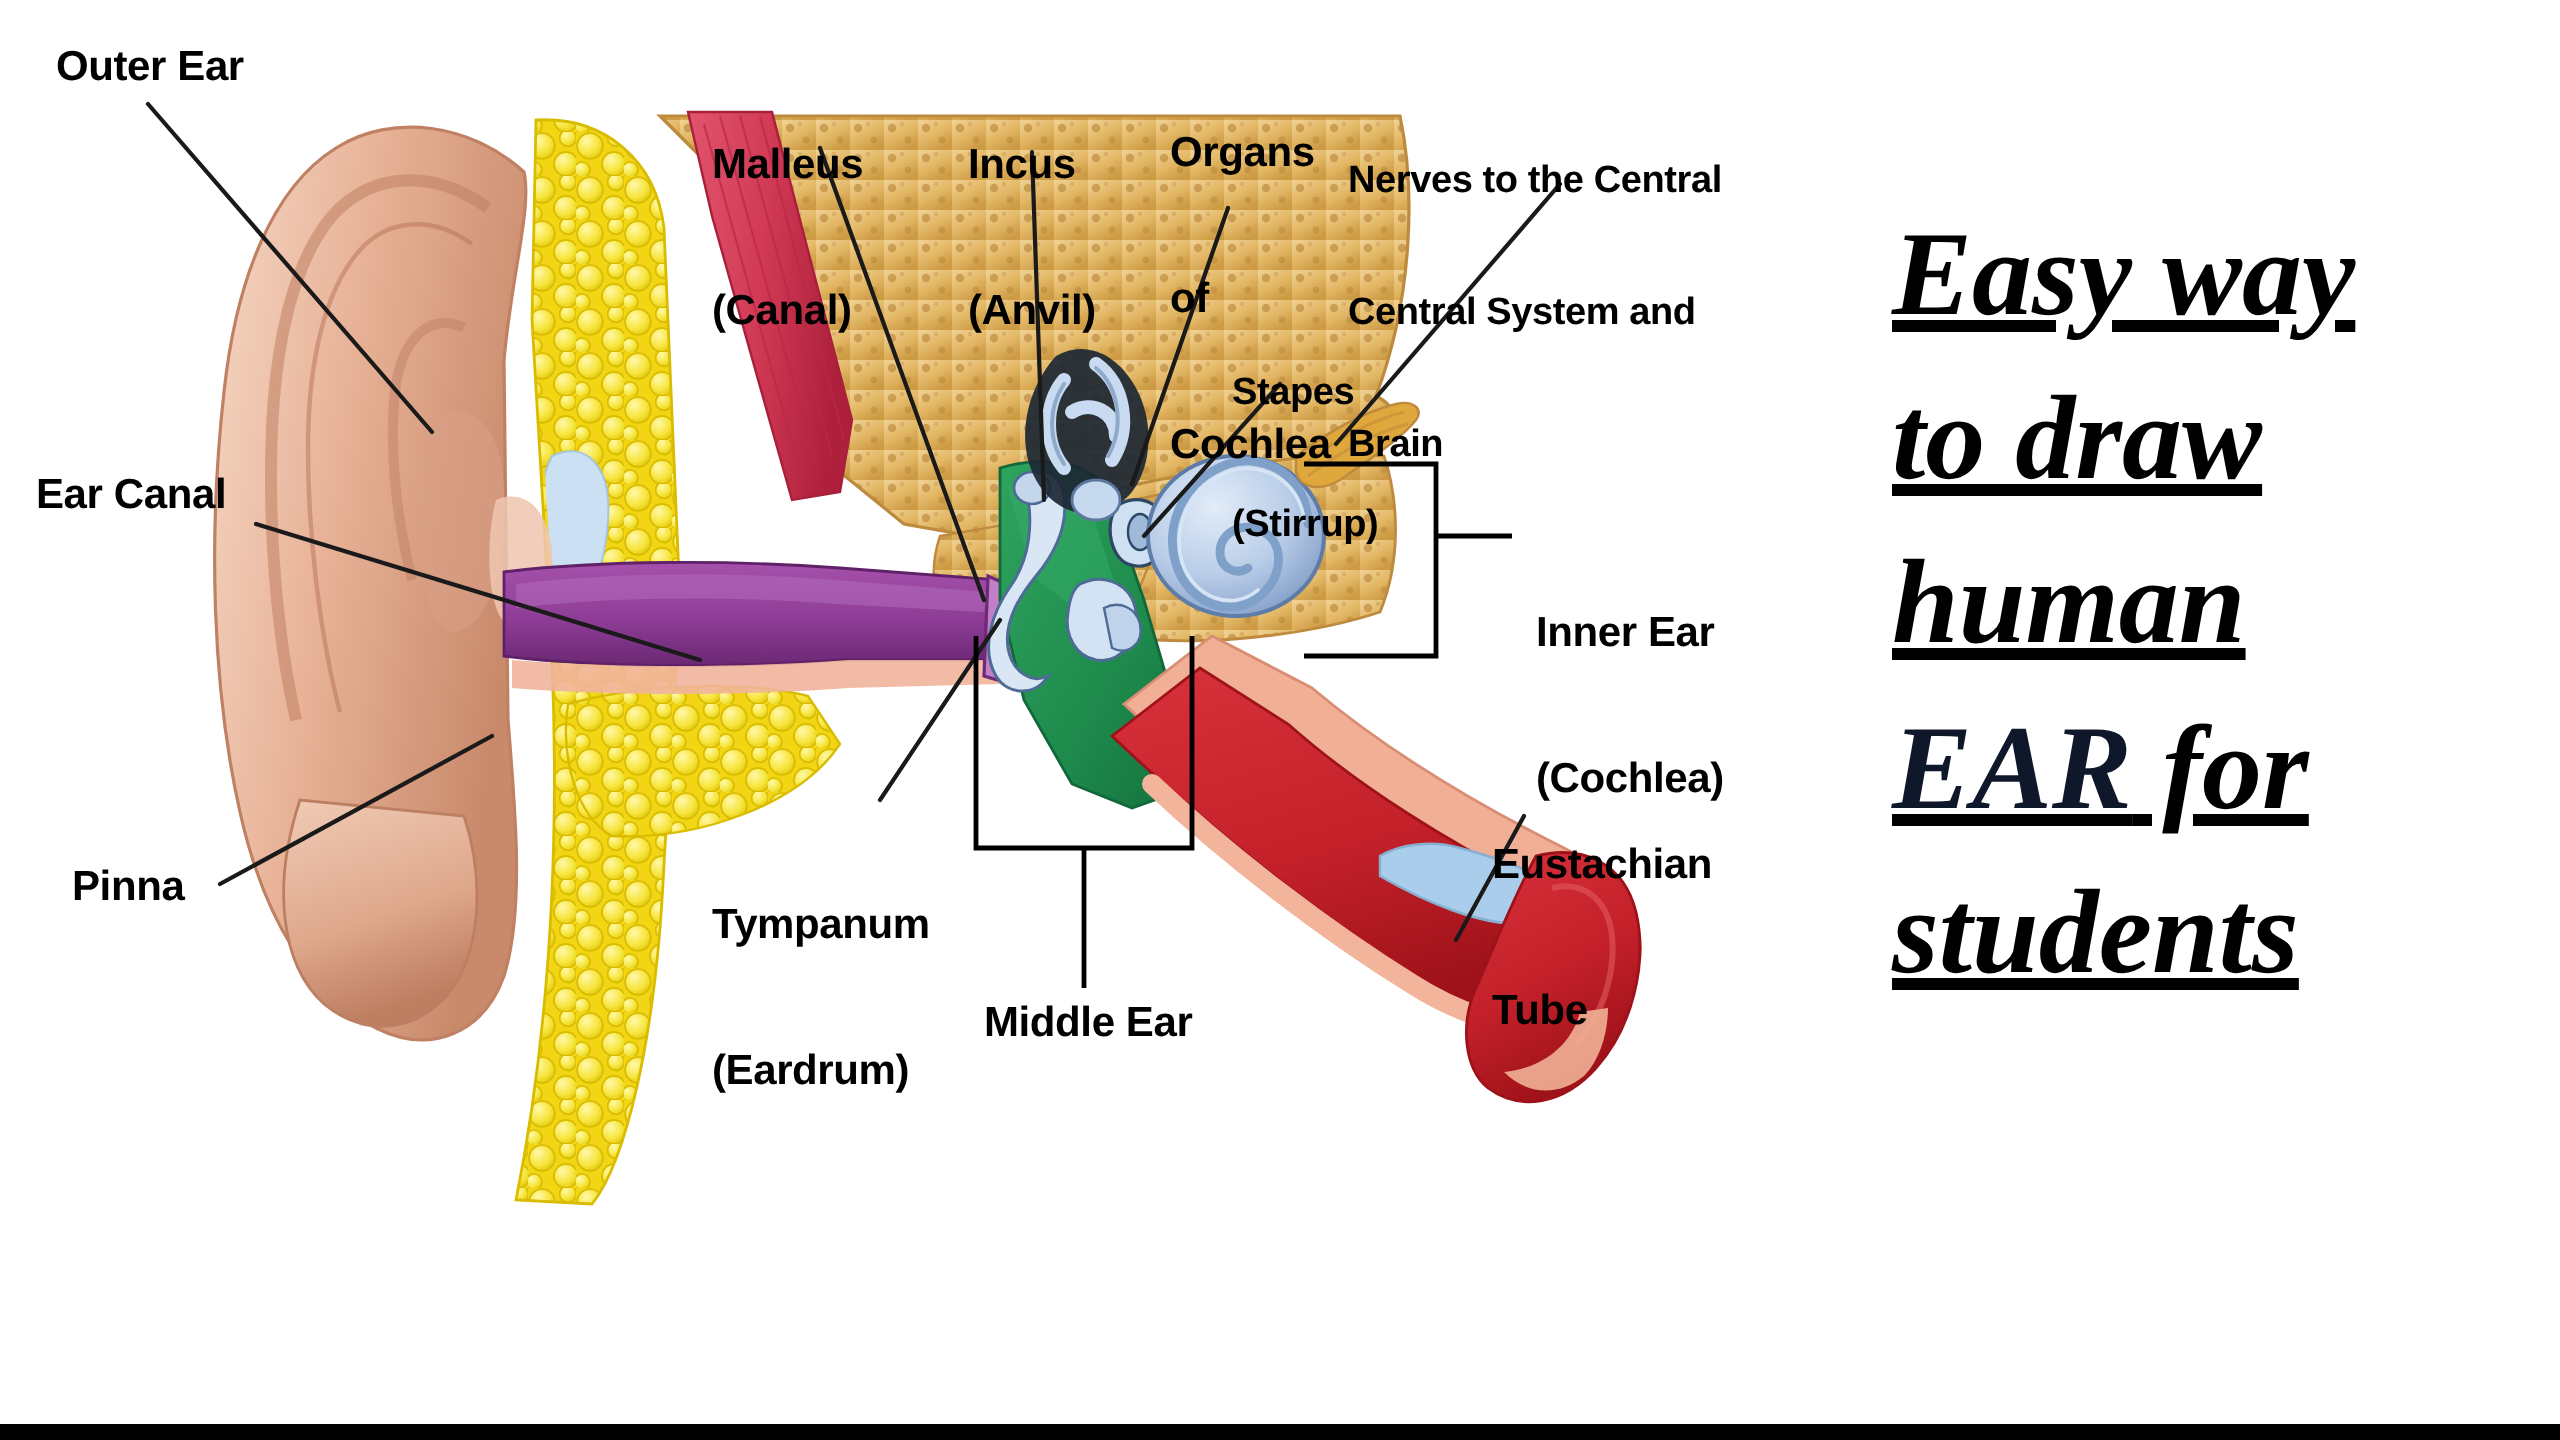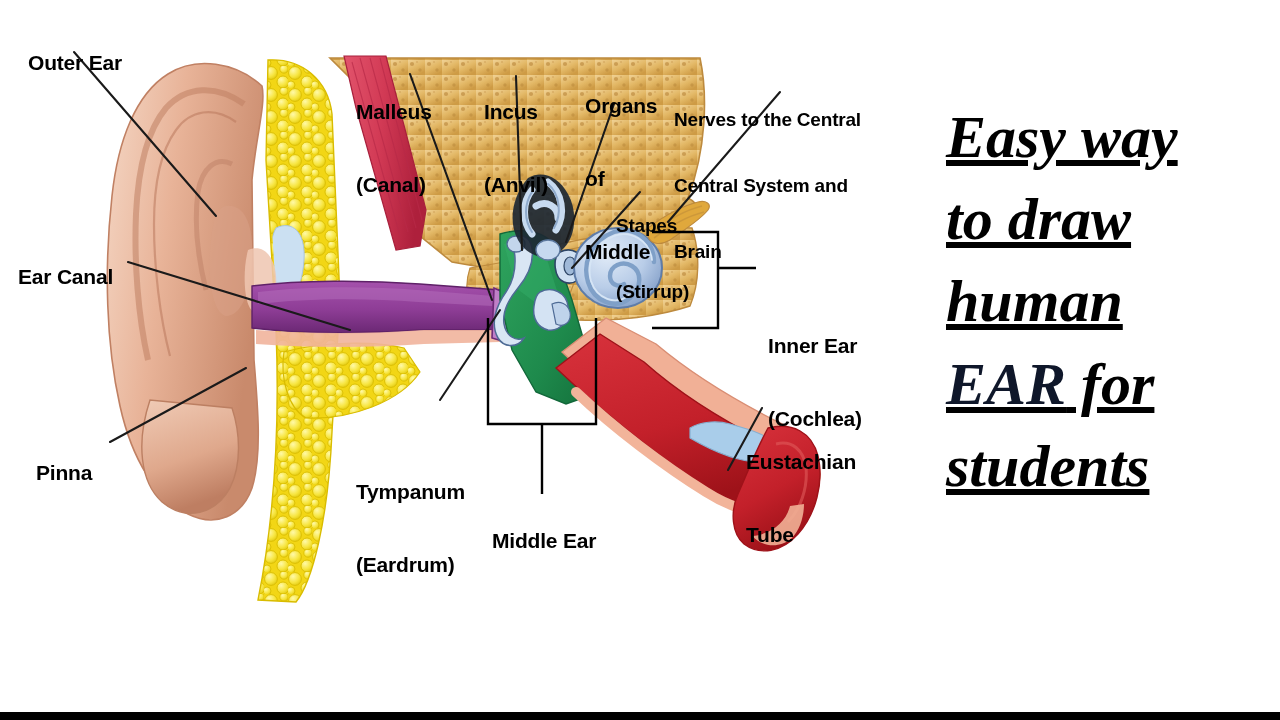--- a/index.html
+++ b/index.html
@@ -17,21 +17,20 @@
   .lbl{
     position:absolute;
     color:#000;
     font-family:"Liberation Sans",sans-serif;
     font-weight:bold;
     font-size:21px;
     line-height:1.16;
     letter-spacing:-0.2px;
     white-space:pre;
     background:transparent;
-    margin-top:29px;
   }
   .lbl.sm{font-size:19px;}
 
   
   #title-block{
     position:absolute;left:946px;top:96px;width:330px;
     font-family:"Liberation Serif",serif;
     font-weight:bold;font-style:italic;
     font-size:60px;line-height:1.37;
     color:#000;
@@ -311,21 +310,21 @@
   </div>
 
   <div class="lbl" style="left:484px;top:22px;">
     <div>Incus</div>
     <div>(Anvil)</div>
   </div>
 
   <div class="lbl" style="left:585px;top:16px;">
     <div>Organs</div>
     <div>of</div>
-    <div>Middle</div>
+    <div>Cochlea</div>
   </div>
 
   <div class="lbl sm" style="left:674px;top:36px;">
     <div>Nerves to the Central</div>
     <div>Central System and</div>
     <div>Brain</div>
   </div>
 
   <div class="lbl sm" style="left:616px;top:142px;">
     <div>Stapes</div>

